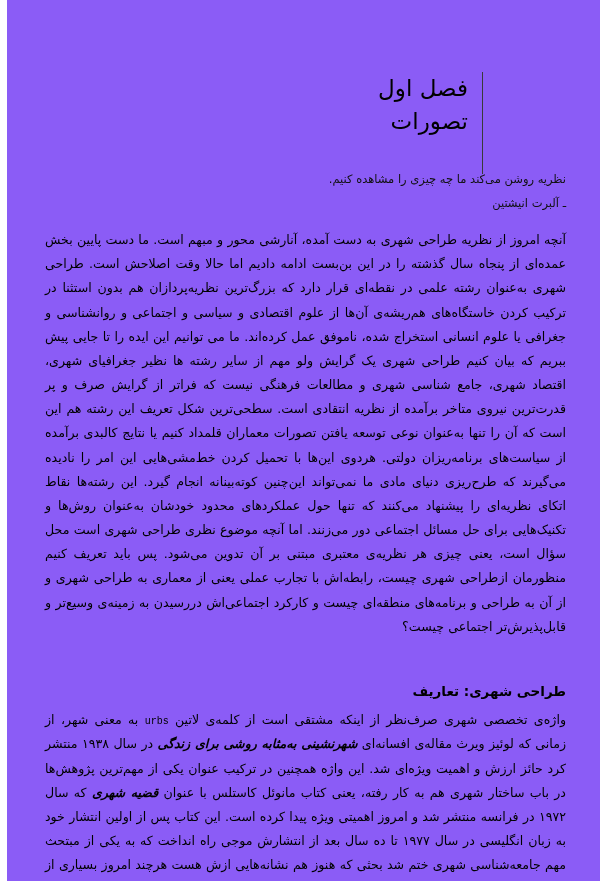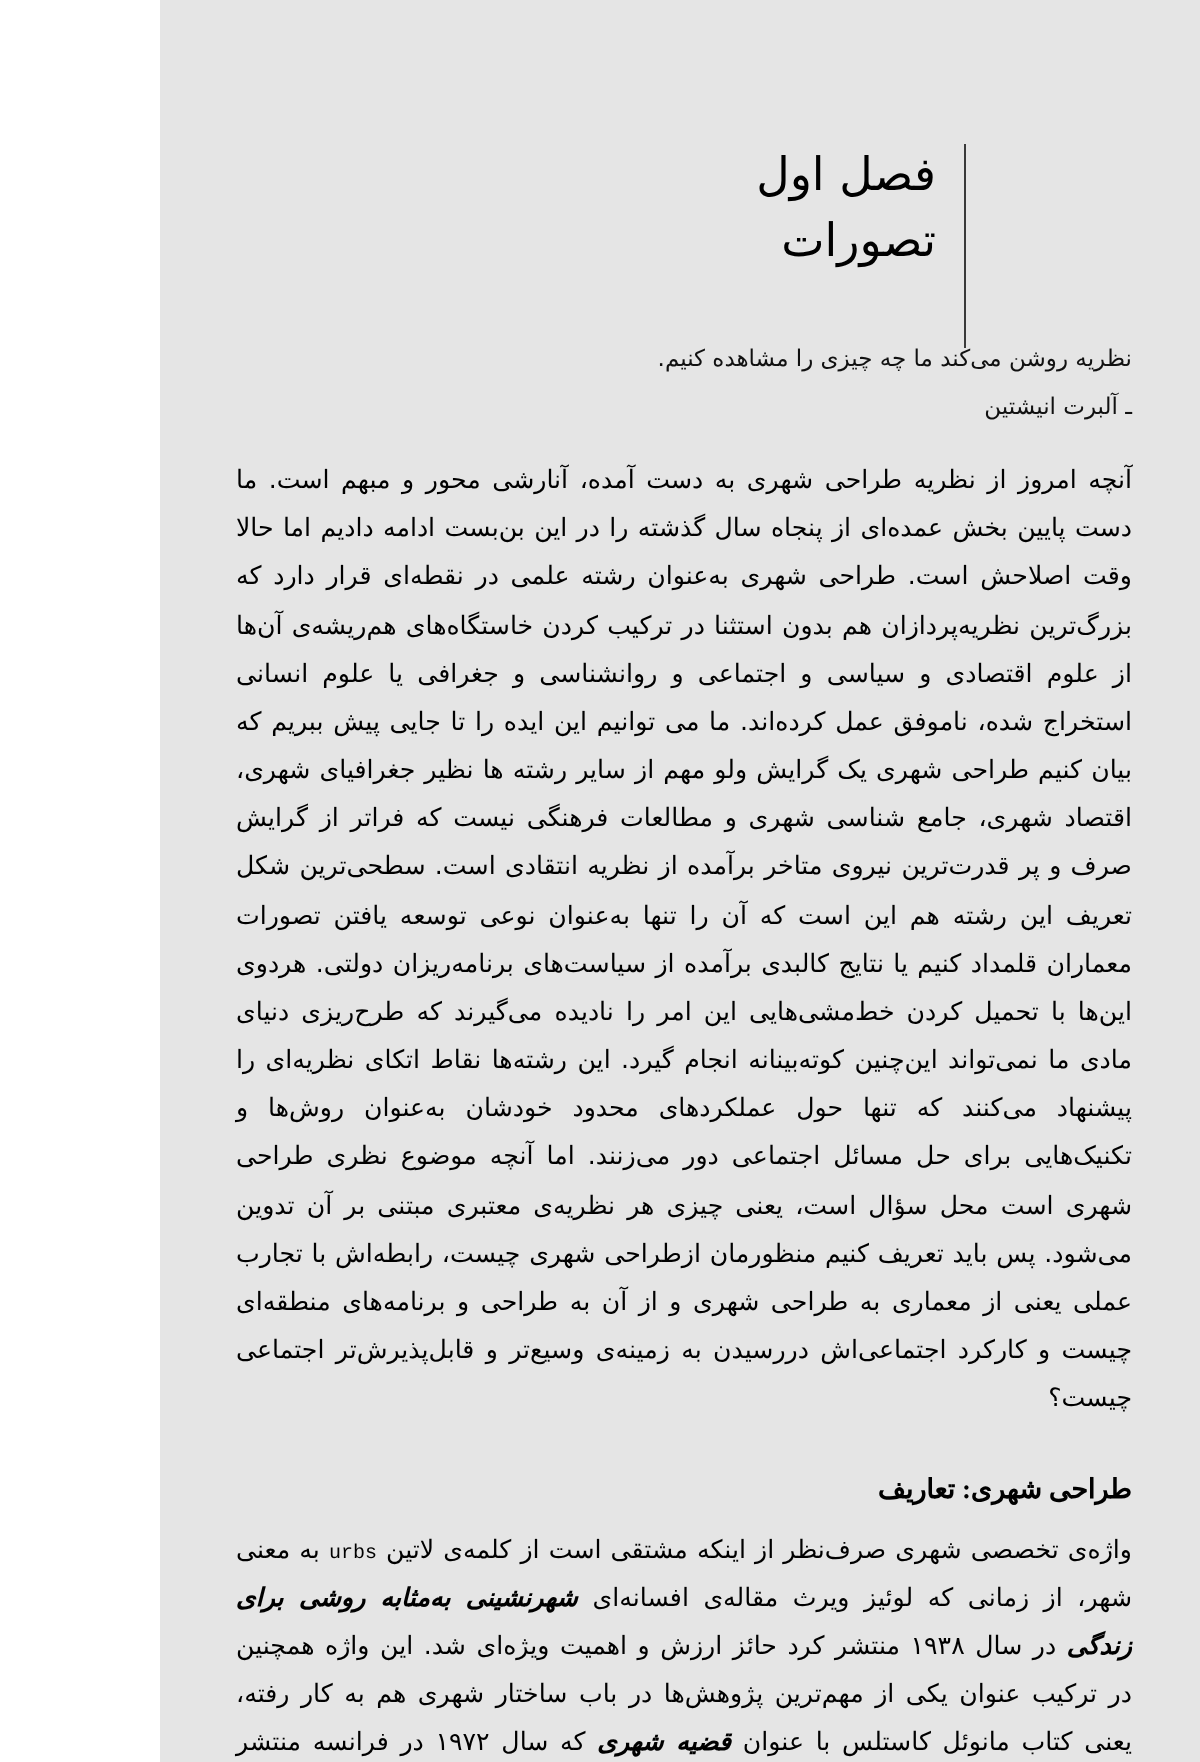--- a/index.html
+++ b/index.html
@@ -9,23 +9,23 @@
     background: #ffffff;
   }
 
   body {
     font-family: "DejaVu Sans", "Liberation Sans", sans-serif;
     color: #000000;
   }
 
   .page {
     position: relative;
-    width: 520px;
+    width: 593px;
     height: 881px;
-    background: #e5e5e5;
+    background: #8b5cf6;
     overflow: hidden;
     box-sizing: border-box;
     direction: rtl;
   }
 
   
   .chapter-head {
     position: absolute;
     top: 72px;
     right: 117px;          
@@ -79,22 +79,21 @@
   h2.section-heading {
     margin: 0 0 7px 0;
     font-size: 13.5px;
     font-weight: 700;
     text-align: right;
     line-height: 1.5;
     letter-spacing: 0;
   }
 
   h2.section-heading.second {
-    margin-top: 24px;
-    font-family: Liberation Serif, serif;
+    margin-top: 42px;
   }
 
   p.body-par {
     margin: 0;
     font-size: 12.6px;
     line-height: 1.92;
     text-align: justify;
     text-align-last: right;
     text-justify: inter-word;
     word-spacing: 0.02em;

